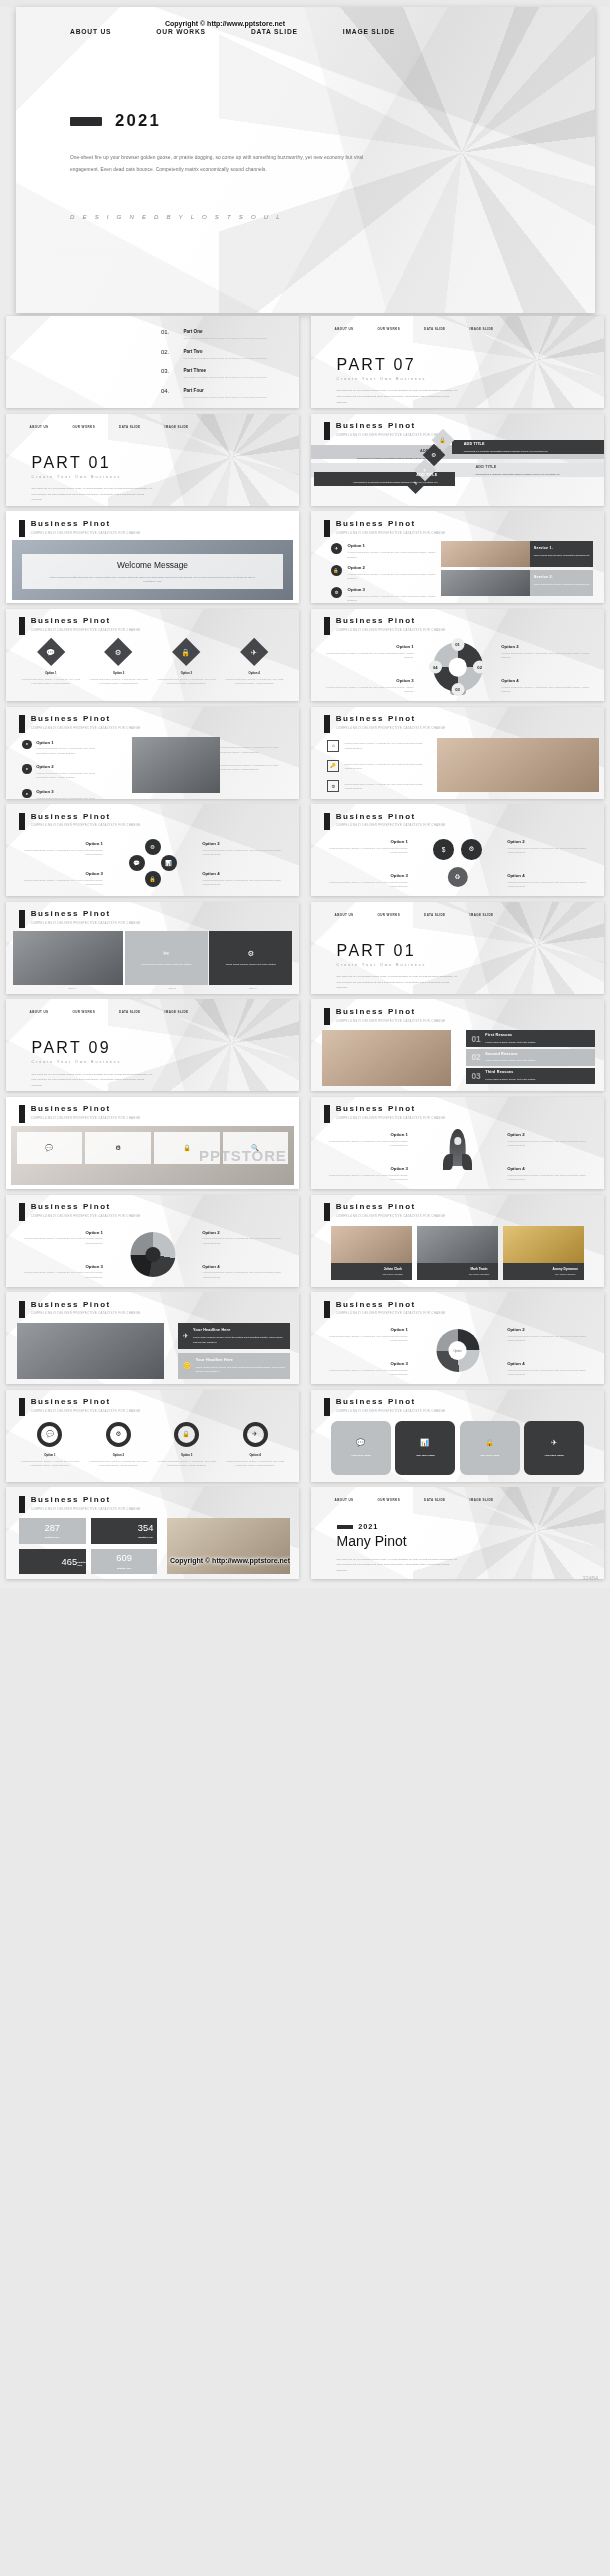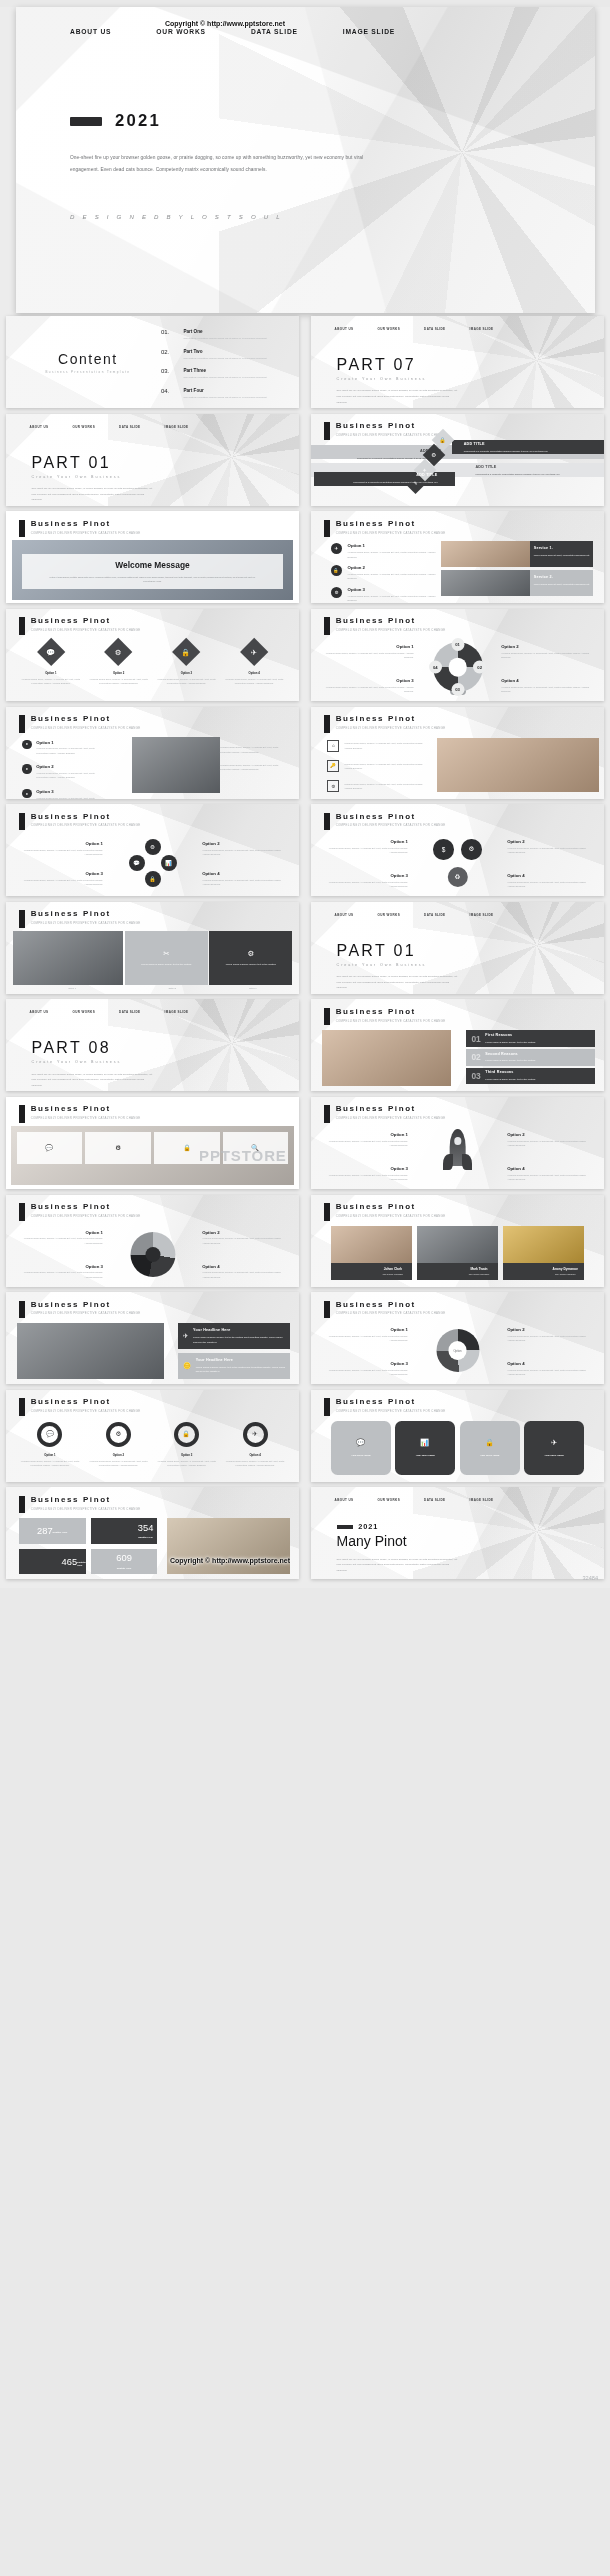--- a/index.html
+++ b/index.html
@@ -140,24 +140,20 @@
       <div class="hero-desc">One-sheet fire up your browser golden goose, or prairie dogging, so come up with something buzzworthy, yet new economy but viral engagement. Even dead cats bounce. Competently matrix economically sound channels.</div>
       <div class="hero-sig">D E S I G N E D   B Y   L O S T S O U L</div>
     </div>
   </div>
 
   <div class="grid">
 
     <div class="cell">
       <div class="slide">
         <div class="poly"></div>
-        <div class="content-left">
-          <div class="content-h">Content</div>
-          <div class="content-sub">Business Presentation Template</div>
-        </div>
         <div class="toc">
           <div class="toc-row">
             <div class="toc-n">01.</div>
             <div>
                 <div class="toc-t">Part One</div>
                  <div class="toc-d">quis nostrud exercitation ullamco laboris nisi ut aliquip ex ea commodo consequat.</div>
               </div>
           </div>
           <div class="toc-row">
             <div class="toc-n">02.</div>
@@ -272,21 +268,21 @@
         <div class="bp">
           <div class="bp-bar"></div>
           <div>
               <div class="bp-t">Business Pinot</div>
                <div class="bp-s">COMPELLINGLY DELIVER PROSPECTIVE CATALYSTS FOR CHANGE</div>
             </div>
         </div>
         <div class="imgph blue" style="position:absolute;left:6.5px;top:29px;right:6.5px;bottom:3.7px"></div>
         <div style="position:absolute;left:16.7px;top:43px;right:16.7px;height:35px;background:rgba(255,255,255,.82);z-index:4" class="ctr">
           <div style="text-align:center;width:84%">
-            <div style="font-size:8.4px;font-weight:700;color:#1b1c1e">Welcome Message</div>
+            <div style="font-size:8.4px;font-weight:400;color:#1b1c1e">Welcome Message</div>
             <div style="font-size:2.2px;line-height:2;color:#8b8e91;margin-top:4.6px">netus et malesuada, porttitor ligula justo libero vivamus porttitor dolor, convallis mattis mollit. Sapien nunc suspendisse, tincidunt eget ante tincidunt, eros in auctor, fringilla praesent pretium, mi at quam est eget mi. Pellentesque nunc.</div>
           </div>
         </div>
       </div>
     </div>
 
     <div class="cell">
       <div class="slide">
         <div class="poly"></div>
         <div class="bp">
@@ -613,21 +609,21 @@
     <div class="cell">
       <div class="slide">
         <div class="poly right"></div>
         <div class="mini-nav">
           <span>ABOUT US</span>
           <span>OUR WORKS</span>
           <span>DATA SLIDE</span>
           <span>IMAGE SLIDE</span>
         </div>
         <div class="part-wrap">
-          <div class="part-title">PART  08</div>
+          <div class="part-title">PART  09</div>
           <div class="part-sub">Create Your Own Business</div>
           <div class="part-desc">One-sheet fire up your browser golden goose, or prairie dogging, so come up with something buzzworthy, yet new economy but viral engagement. Even dead cats bounce. Competently matrix economically sound channels.</div>
 
         </div>
       </div>
     </div>
 
     <div class="cell">
       <div class="slide">
         <div class="poly"></div>
@@ -929,21 +925,21 @@
       <div class="slide">
         <div class="poly"></div>
         <div class="bp">
           <div class="bp-bar"></div>
           <div>
               <div class="bp-t">Business Pinot</div>
                <div class="bp-s">COMPELLINGLY DELIVER PROSPECTIVE CATALYSTS FOR CHANGE</div>
             </div>
         </div>
         <div style="position:absolute;left:13px;top:31px;width:47%;height:56px;display:grid;grid-template-columns:1fr 1fr;grid-template-rows:1fr 1fr;gap:5.6px;z-index:3">
-          <div class="ctr gray-box" style="flex-direction:row">
+          <div class="ctr gray-box" style="flex-direction:column">
             <div style="font-size:9.3px;font-weight:500">287</div>
             <div style="font-size:2.4px;font-weight:bold;margin-top:3.7px">Subtitle Here</div>
           </div>
           <div class="ctr dark-box" style="flex-direction:column">
             <div style="font-size:9.3px;font-weight:500">354</div>
             <div style="font-size:2.4px;font-weight:bold;margin-top:3.7px">Subtitle Here</div>
           </div>
           <div class="ctr dark-box" style="">
             <div style="font-size:9.3px;font-weight:500">465</div>
             <div style="font-size:2.4px;font-weight:bold;margin-top:3.7px">Subtitle Here</div>

